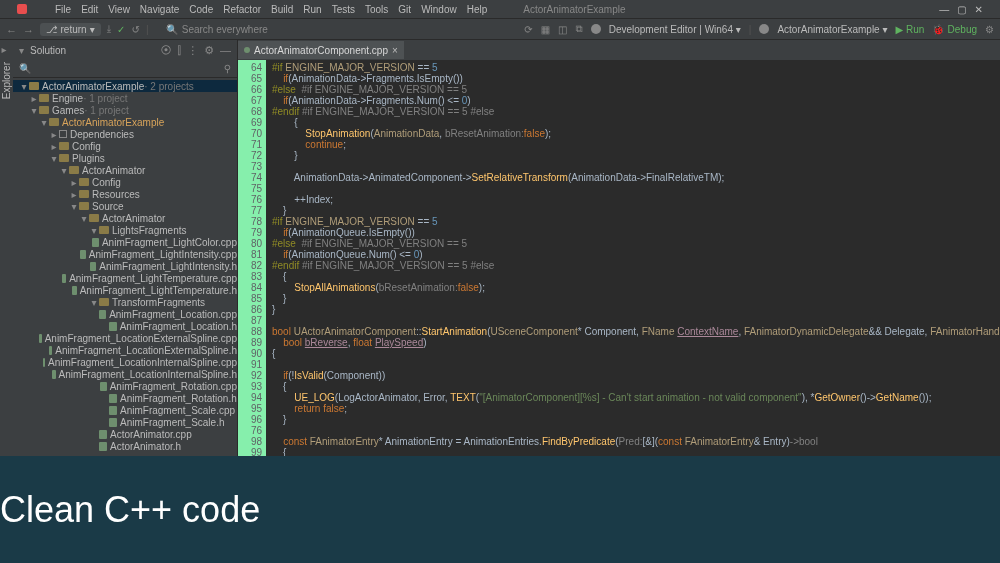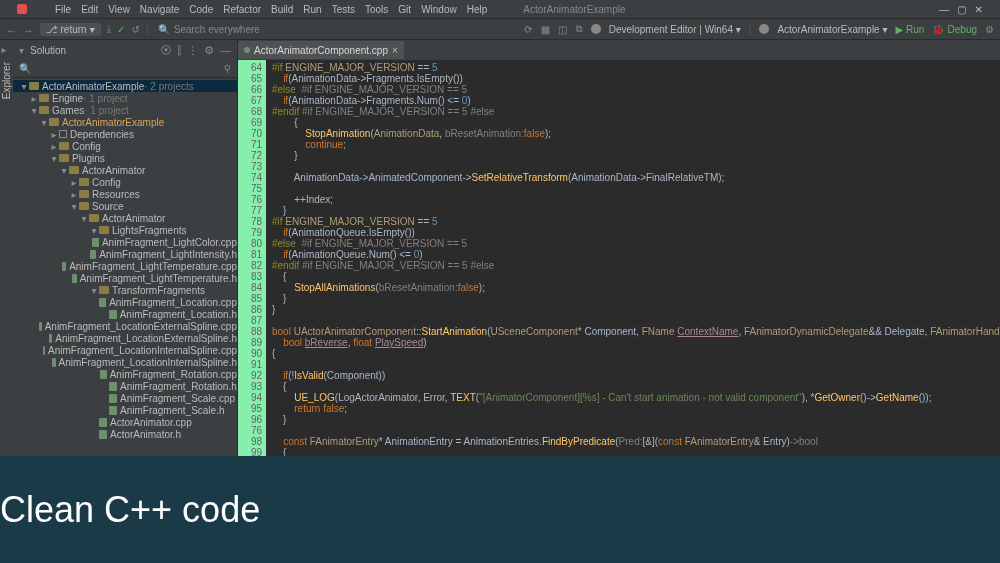--- a/index.html
+++ b/index.html
@@ -6,21 +6,21 @@
 body{background:#2b2b2b;color:#bbb;width:1000px;height:563px;overflow:hidden;position:relative}
 .titlebar{height:18px;background:#3c3f41;display:flex;align-items:center;padding:0 17px;gap:28px}
 .titlebar .logo{width:10px;height:10px;background:#e84e4e;border-radius:2px}
 .menu{display:flex;gap:10px}
 .menu span{color:#bbb;cursor:pointer}
 .titlebar .projname{margin-left:8px;color:#888}
 .winctl{margin-left:auto;display:flex;gap:8px;color:#bbb}
 .toolbar{height:22px;background:#3c3f41;border-top:1px solid #2a2a2a;border-bottom:1px solid #2a2a2a;display:flex;align-items:center;padding:0 6px;gap:6px}
 .toolbar .arrow{color:#888;font-size:11px}
 .branch{display:flex;align-items:center;gap:3px;background:#4c5052;padding:1px 6px;border-radius:3px;color:#bbb}
-.search{color:#888;margin-left:4px}
+.search{color:#888;margin-left:12px}
 .toolbar .right{margin-left:auto;display:flex;align-items:center;gap:8px}
 .unreal{width:10px;height:10px;border-radius:50%;background:#888}
 .devtext{color:#bbb}
 .play{color:#5fb35f}
 .bug{color:#5fb35f}
 .gear{color:#888}
 .main{display:flex;height:calc(100% - 40px - 107px)}
 .leftgutter{width:16px;background:#3c3f41;display:flex;flex-direction:column;align-items:center;gap:4px;padding-top:4px}
 .lefttab{writing-mode:vertical-rl;transform:rotate(180deg);color:#bbb;padding:4px 1px;cursor:pointer}
 .leftgutter .icon{width:10px;height:10px;color:#888}
@@ -219,20 +219,26 @@
         <div class="row">
           <span class="ind" style="width: 86px;"></span>
           <span class="toggle"></span>
           <span class="file"></span>
           <span>AnimFragment_LightColor.cpp</span>
         </div>
         <div class="row">
           <span class="ind" style="width: 86px;"></span>
           <span class="toggle"></span>
           <span class="file"></span>
+          <span>AnimFragment_LightIntensity.cpp</span>
+        </div>
+        <div class="row">
+          <span class="ind" style="width: 86px;"></span>
+          <span class="toggle"></span>
+          <span class="file"></span>
           <span>AnimFragment_LightIntensity.h</span>
         </div>
         <div class="row">
           <span class="ind" style="width: 86px;"></span>
           <span class="toggle"></span>
           <span class="file"></span>
           <span>AnimFragment_LightTemperature.cpp</span>
         </div>
         <div class="row">
           <span class="ind" style="width: 86px;"></span>

